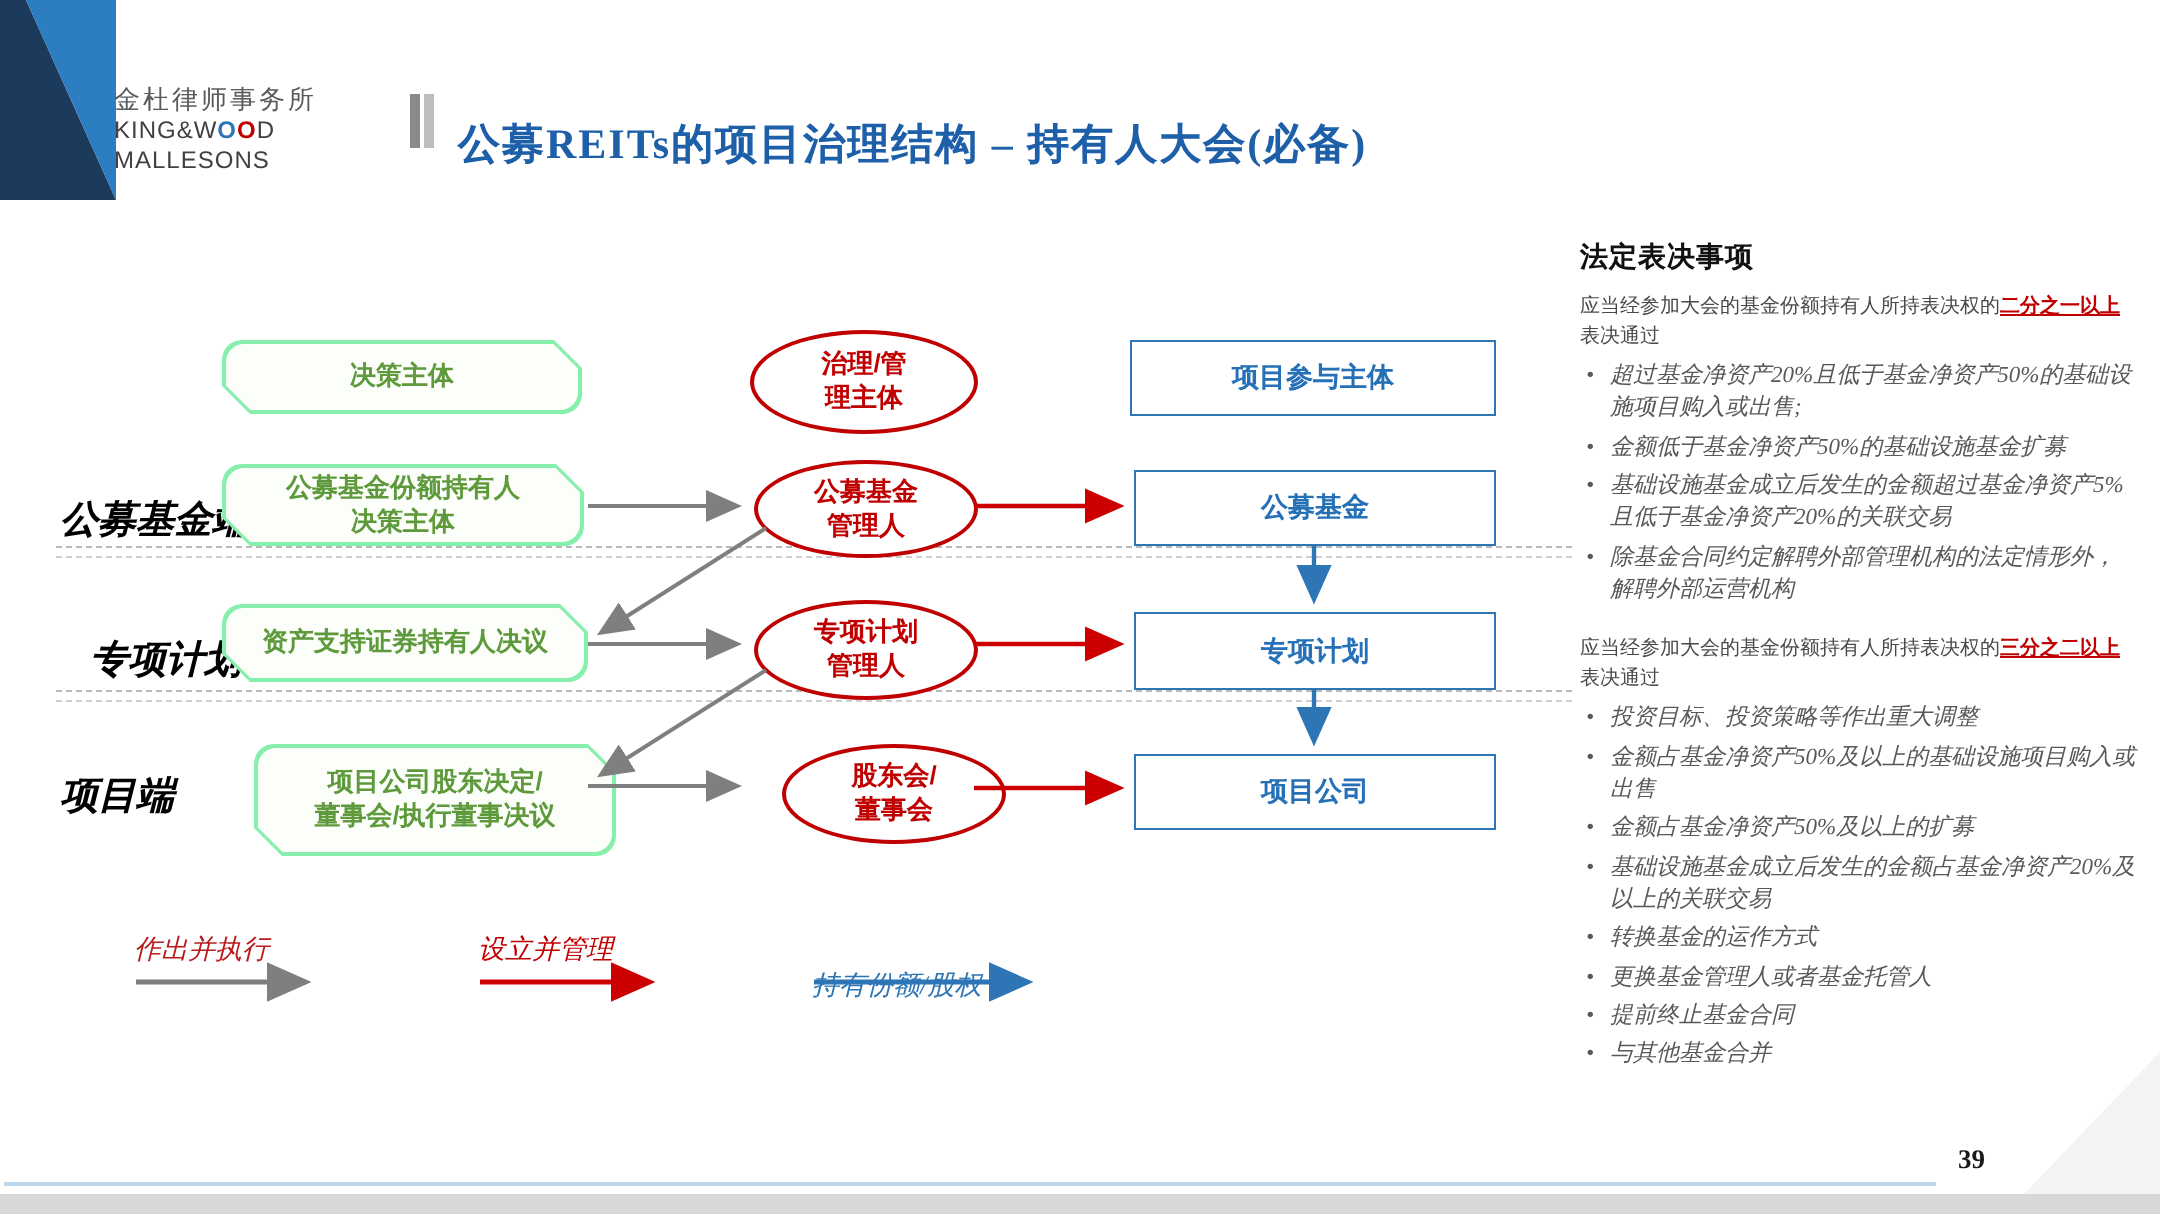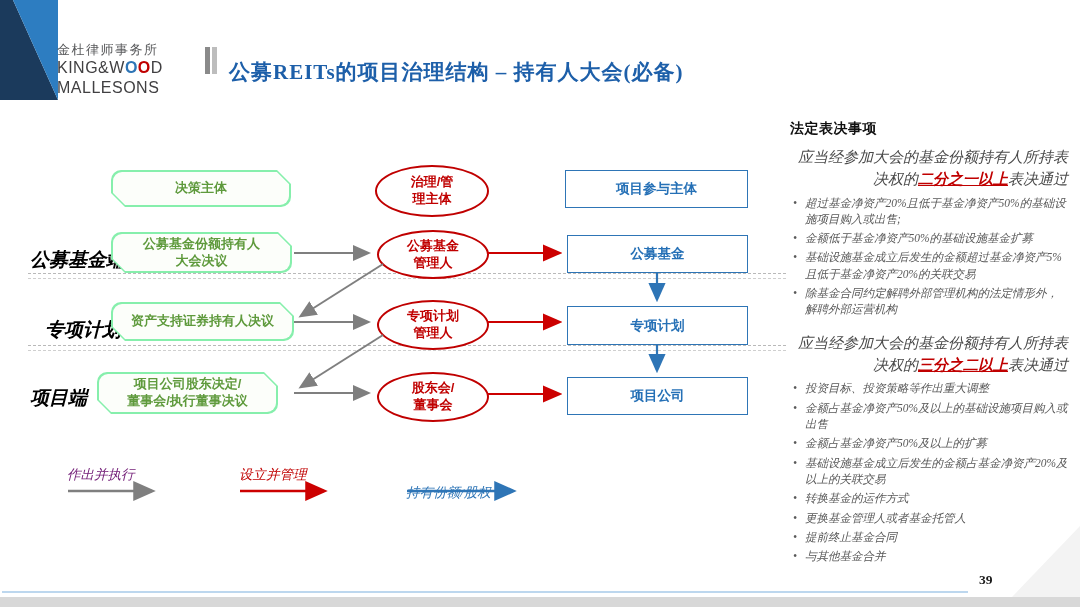--- a/index.html
+++ b/index.html
@@ -3,21 +3,21 @@
 <meta charset="utf-8">
 <style>
   html,body{margin:0;padding:0;background:#fff;}
   .slide{position:relative;width:1080px;height:607px;background:#ffffff;overflow:hidden;
          font-family:"Liberation Sans",sans-serif;}
 
   
   .logo-svg{position:absolute;left:0;top:0;}
   .logo-text{position:absolute;left:57px;top:42px;color:#58595b;line-height:1.25;}
   .logo-cn{font-size:13px;letter-spacing:1.5px;color:#595a5c;}
-  .logo-en{font-size:16px;color:#414042;letter-spacing:.5px;font-family:"Liberation Sans",sans-serif;}
+  .logo-en{font-size:12px;color:#414042;letter-spacing:.5px;font-family:"Liberation Sans",sans-serif;}
   .o-blue{color:#2e75b6;font-weight:bold;}
   .o-red{color:#c00000;font-weight:bold;}
 
   
   .title-bar{position:absolute;top:47px;width:5px;height:27px;}
   .title-bar.b1{left:205px;background:#8a8a8a;}
   .title-bar.b2{left:212px;background:#bdbdbd;}
   .page-title{position:absolute;left:229px;top:44px;font-family:"Liberation Serif",serif;
               font-size:21px;font-weight:bold;color:#1d5fa9;letter-spacing:1px;white-space:nowrap;}
 
@@ -36,28 +36,28 @@
         color:#2570b6;font-weight:bold;font-size:13.5px;white-space:pre-line;}
   .rowlabel{position:absolute;font-family:"Liberation Serif",serif;font-style:italic;
         font-weight:bold;font-size:19px;color:#000000;white-space:nowrap;}
   .dashsep{position:absolute;left:28px;width:758px;height:4px;
         border-top:1px dashed #b9b9b9;border-bottom:1px dashed #cfcfcf;}
   .arrows{position:absolute;left:0;top:0;pointer-events:none;}
 
   
   .legend-label{position:absolute;top:466px;font-family:"Liberation Serif",serif;
         font-style:italic;font-size:13.5px;white-space:nowrap;}
-  .legend-label.lg1{left:67px;color:#701a75;}
+  .legend-label.lg1{left:67px;color:#b91c1c;}
   .legend-label.lg2{left:239px;color:#c00000;}
   .legend-label.lg3{left:406px;color:#2e75b6;margin-top:18px;}
 
   
   .panel{position:absolute;left:790px;top:120px;width:278px;font-family:"Liberation Serif",serif;}
   .panel h3{margin:0 0 9px 0;font-size:14px;font-weight:bold;color:#111;letter-spacing:.5px;}
-  .panel .intro{margin:0 0 4px 0;font-style:italic;font-size:15px;line-height:1.45;color:#4a4a4a;text-align:right;}
+  .panel .intro{margin:0 0 4px 0;font-size:10px;line-height:1.45;color:#4a4a4a;}
   .panel .hl{color:#c00000;font-weight:bold;text-decoration:underline;}
   .panel ul{margin:2px 0 15px 0;padding:0 0 0 15px;list-style:none;}
   .panel li{position:relative;font-style:italic;font-size:11.5px;line-height:1.42;
         color:#595959;margin-bottom:3px;}
   .panel li::before{content:"\2022";position:absolute;left:-12px;color:#595959;}
 
   
   .footer-line{position:absolute;left:2px;top:591px;width:966px;height:2px;background:#bdd7ee;}
   .page-num{position:absolute;left:979px;top:572px;font-family:"Liberation Serif",serif;
         font-weight:bold;font-size:13.5px;color:#1a1a1a;}
@@ -88,37 +88,37 @@
   <div class="rowlabel" style="left:30px;top:385px;">项目端</div>
 
   <div class="dashsep" style="top:273px;"></div>
   <div class="dashsep" style="top:345px;"></div>
 
   <div class="gbox" style="left:111px;top:170px;width:180px;height:37px;">
     <div class="in">决策主体</div>
   </div>
   <div class="gbox" style="left:111px;top:232px;width:181px;height:41px;">
     <div class="in">公募基金份额持有人
-大会决议</div>
+决策主体</div>
   </div>
   <div class="gbox" style="left:111px;top:302px;width:183px;height:39px;">
     <div class="in">资产支持证券持有人决议</div>
   </div>
-  <div class="gbox" style="left:97px;top:372px;width:181px;height:42px;">
+  <div class="gbox" style="left:127px;top:372px;width:181px;height:56px;">
     <div class="in">项目公司股东决定/
 董事会/执行董事决议</div>
   </div>
 
   <div class="oval" style="left:375px;top:165px;width:110px;height:48px;">治理/管
 理主体</div>
   <div class="oval" style="left:377px;top:230px;width:108px;height:45px;">公募基金
 管理人</div>
   <div class="oval" style="left:377px;top:300px;width:108px;height:46px;">专项计划
 管理人</div>
-  <div class="oval" style="left:377px;top:372px;width:108px;height:46px;">股东会/
+  <div class="oval" style="left:391px;top:372px;width:108px;height:46px;">股东会/
 董事会</div>
 
   <div class="bbox" style="left:565px;top:170px;width:181px;height:36px;text-align:right;">项目参与主体</div>
   <div class="bbox" style="left:567px;top:235px;width:179px;height:36px;">公募基金</div>
   <div class="bbox" style="left:567px;top:306px;width:179px;height:37px;">专项计划</div>
   <div class="bbox" style="left:567px;top:377px;width:179px;height:36px;">项目公司</div>
 
   <svg class="arrows" width="1080" height="607" viewBox="0 0 1080 607">
     <defs>
       <marker id="ah-gray" markerWidth="9" markerHeight="8" refX="7.5" refY="4" orient="auto">

